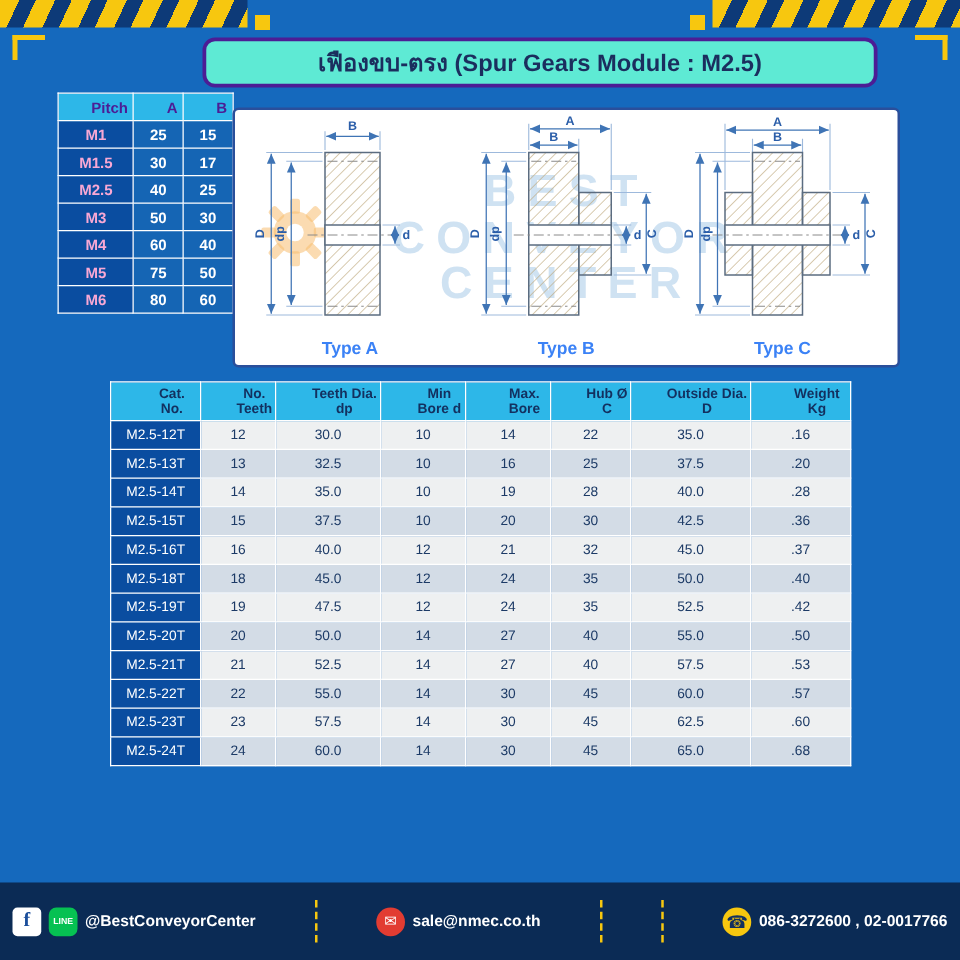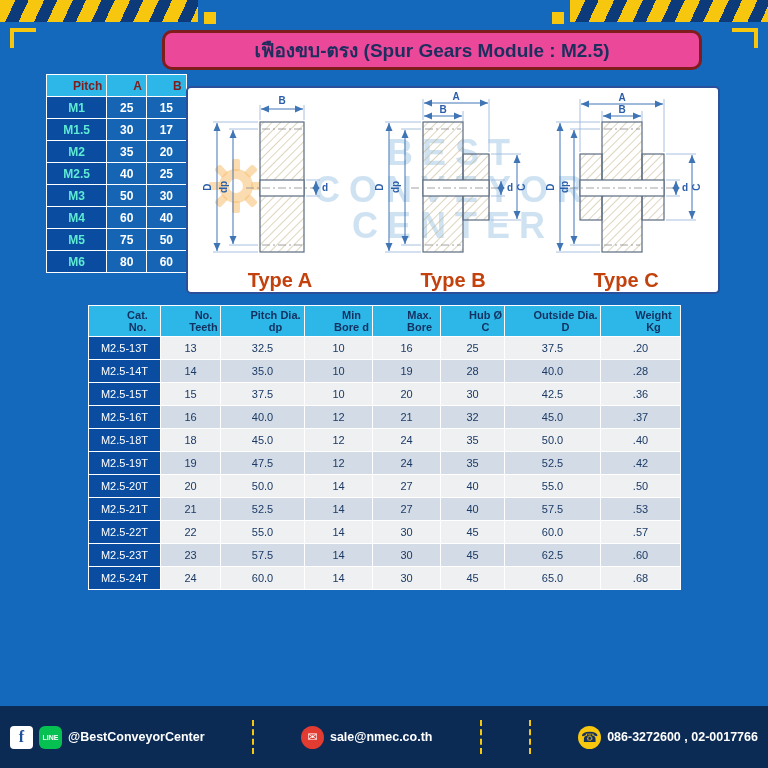--- a/index.html
+++ b/index.html
@@ -11,43 +11,43 @@
   .stripe { position:absolute; top:0; height:22px;
     background:repeating-linear-gradient(115deg, var(--accent_yellow,#f7c70f) 0 14px, #0d3a78 14px 26px); }
   .stripe.left { left:0; width:198px; }
   .stripe.right { right:0; width:198px; }
   .corner-sq { position:absolute; width:12px; height:12px; background:var(--accent_yellow,#f7c70f); }
   .sq-l { left:204px; top:12px; } .sq-r { right:204px; top:12px; }
   .bracket { position:absolute; width:26px; height:20px; top:28px; }
   .bracket.left { left:10px; border-left:4px solid var(--accent_yellow,#f7c70f); border-top:4px solid var(--accent_yellow,#f7c70f); }
   .bracket.right { right:10px; border-right:4px solid var(--accent_yellow,#f7c70f); border-top:4px solid var(--accent_yellow,#f7c70f); }
 
-  .title-box { position:absolute; left:162px; top:30px; width:540px; height:40px; background:#ec4899;
-    border:3px solid #7f1d1d; border-radius:10px; display:flex; align-items:center; justify-content:center;
+  .title-box { position:absolute; left:162px; top:30px; width:540px; height:40px; background:#5eead4;
+    border:3px solid #4c1d95; border-radius:10px; display:flex; align-items:center; justify-content:center;
     font-size:19px; font-weight:bold; color:var(--title_navy,#1b2e5e); white-space:nowrap; }
 
   
   .pitch-table { position:absolute; left:46px; top:74px; border-collapse:collapse; }
   .pitch-table th, .pitch-table td { border:1.5px solid #fff; font-size:12px; text-align:center; padding:3.5px 4px; }
-  .pitch-table thead th { background:var(--header_cyan,#2db7e8); color:#7f1d1d; font-weight:bold;padding-left:26px; }
+  .pitch-table thead th { background:var(--header_cyan,#2db7e8); color:#4c1d95; font-weight:bold;padding-left:26px; }
   .pitch-table thead th:first-child { width:54px; }
   .pitch-table thead th:nth-child(2), .pitch-table thead th:nth-child(3) { width:39px; }
-  .pitch-table tbody th { background:var(--cell_navy,#0a4da0); color:#5eead4; font-weight:bold; }
+  .pitch-table tbody th { background:var(--cell_navy,#0a4da0); color:#f9a8d4; font-weight:bold; }
   .pitch-table tbody td { background:var(--pitch_cell_blue,#1565b4); color:#fff; font-weight:bold; }
 
   
   .drawing-panel { position:absolute; left:186px; top:86px; width:534px; height:208px; background:#fff;
     border:2px solid #2a4f9b; border-radius:5px; overflow:hidden; }
   .watermark { position:absolute; inset:0; display:flex; flex-direction:column; align-items:center;
     justify-content:center; z-index:0; line-height:1.02; pointer-events:none; }
   .wline { font-size:36px; font-weight:800; letter-spacing:9px; color:rgba(128,178,220,0.38); }
   .wm-gear { position:absolute; left:12px; top:62px; z-index:0; opacity:.6; }
   .drawings { position:relative; z-index:1; display:flex; justify-content:space-between; padding:4px 6px 0 6px; }
   .drawing { width:172px; text-align:center; }
-  .type-label { font-size:20px; font-weight:bold; color:#c2410c; margin-top:1px; }
+  .type-label { font-size:14px; font-weight:bold; color:#3b82f6; margin-top:1px; }
 
   .gear-svg .body { stroke:#5b6c80; stroke-width:1.2; }
   .gear-svg .ext { stroke:#9db9dc; stroke-width:0.9; }
   .gear-svg .dim { stroke:#3f74b5; stroke-width:1; }
   .gear-svg .dimt { fill:#2b5ea9; font-size:10px; font-weight:bold; }
   .gear-svg .cl { stroke:#8a8a8a; stroke-width:0.8; stroke-dasharray:8 3 2 3; }
   .hatch { stroke:#c0ab80; stroke-width:1; }
 
   
   .spec-table { position:absolute; left:88px; top:305px; width:592px; border-collapse:collapse; table-layout:fixed; }
@@ -97,25 +97,20 @@
     <tbody>
         <tr>
           <th>M1</th>
           <td>25</td>
           <td>15</td>
         </tr>
         <tr>
           <th>M1.5</th>
           <td>30</td>
           <td>17</td>
-        </tr>
-        <tr>
-          <th>M2</th>
-          <td>35</td>
-          <td>20</td>
         </tr>
         <tr>
           <th>M2.5</th>
           <td>40</td>
           <td>25</td>
         </tr>
         <tr>
           <th>M3</th>
           <td>50</td>
           <td>30</td>
@@ -297,29 +292,39 @@
         <col style="width:68px">
       <col style="width:68px">
         <col style="width:64px">
         <col style="width:96px">
         <col style="width:80px">
     </colgroup>
     <thead>
         <tr>
           <th>Cat. No.</th>
           <th>No. Teeth</th>
-          <th>Pitch Dia. dp</th>
+          <th>Teeth Dia. dp</th>
           <th>Min Bore d</th>
           <th>Max. Bore</th>
           <th>Hub Ø C</th>
           <th>Outside Dia. D</th>
           <th>Weight Kg</th>
         </tr>
       </thead>
     <tbody>
+        <tr>
+          <th>M2.5-12T</th>
+          <td>12</td>
+          <td>30.0</td>
+          <td>10</td>
+          <td>14</td>
+          <td>22</td>
+          <td>35.0</td>
+          <td>.16</td>
+        </tr>
         <tr>
           <th>M2.5-13T</th>
           <td>13</td>
           <td>32.5</td>
           <td>10</td>
           <td>16</td>
           <td>25</td>
           <td>37.5</td>
           <td>.20</td>
         </tr>

